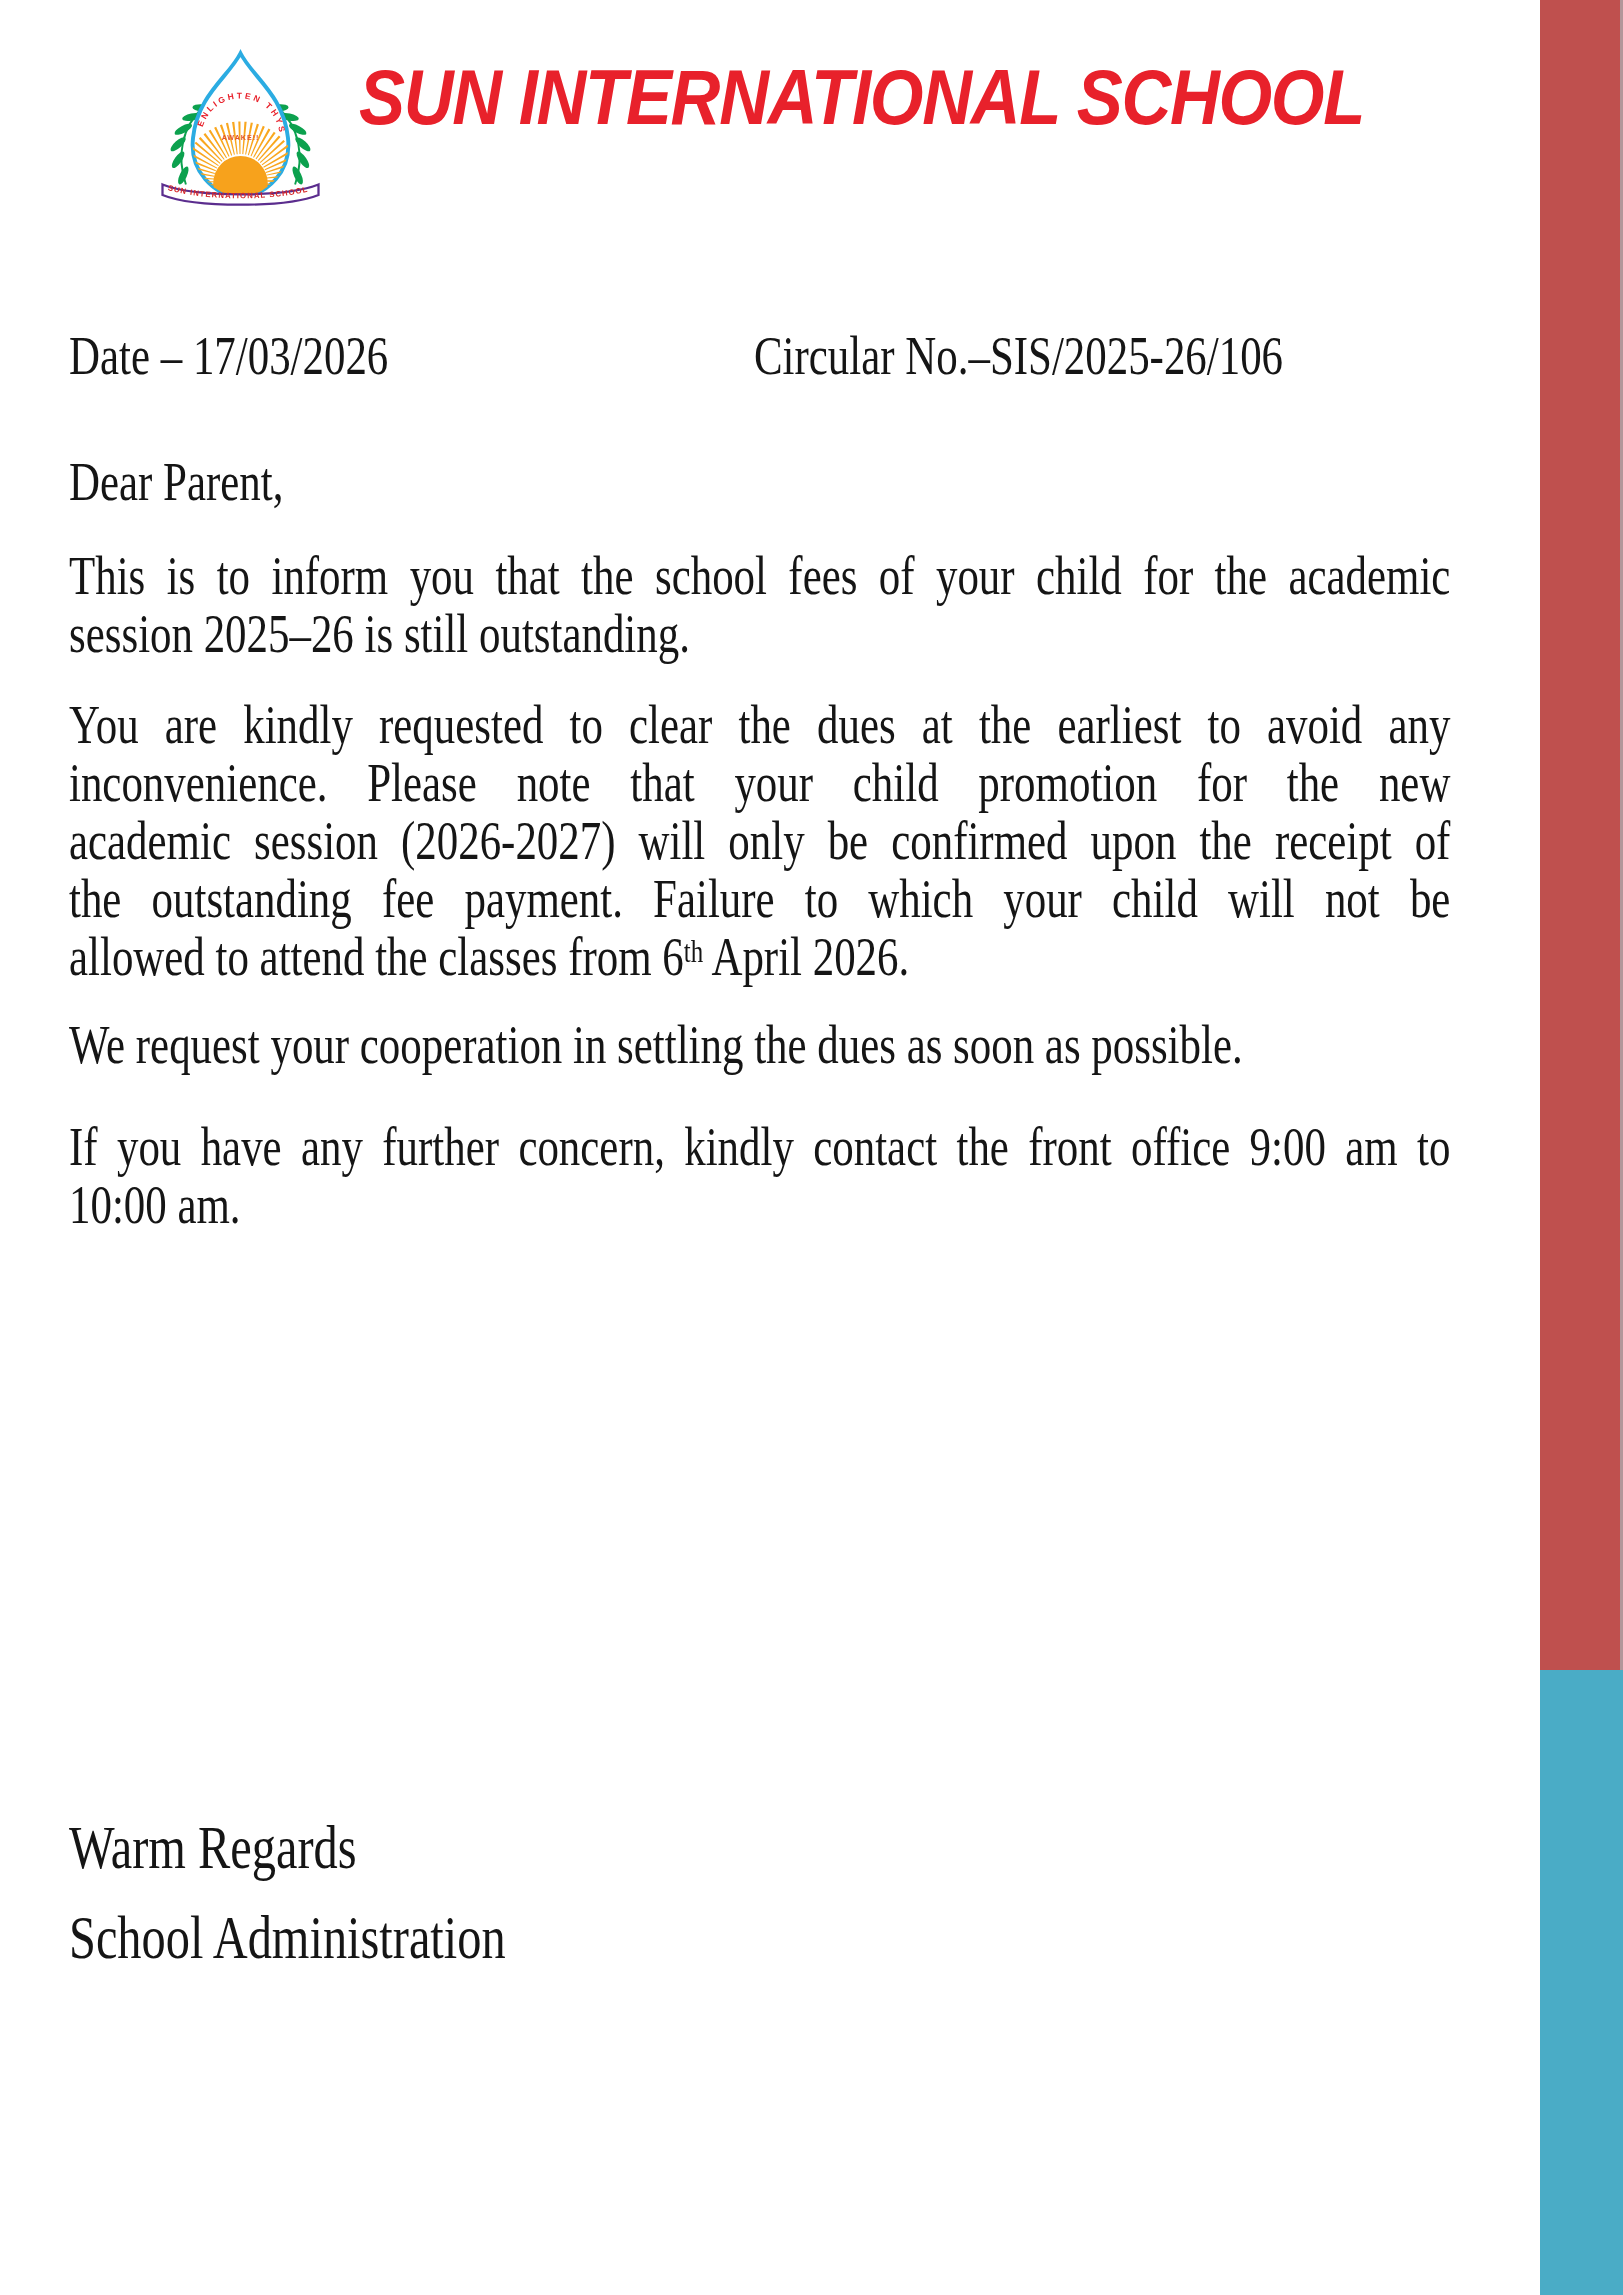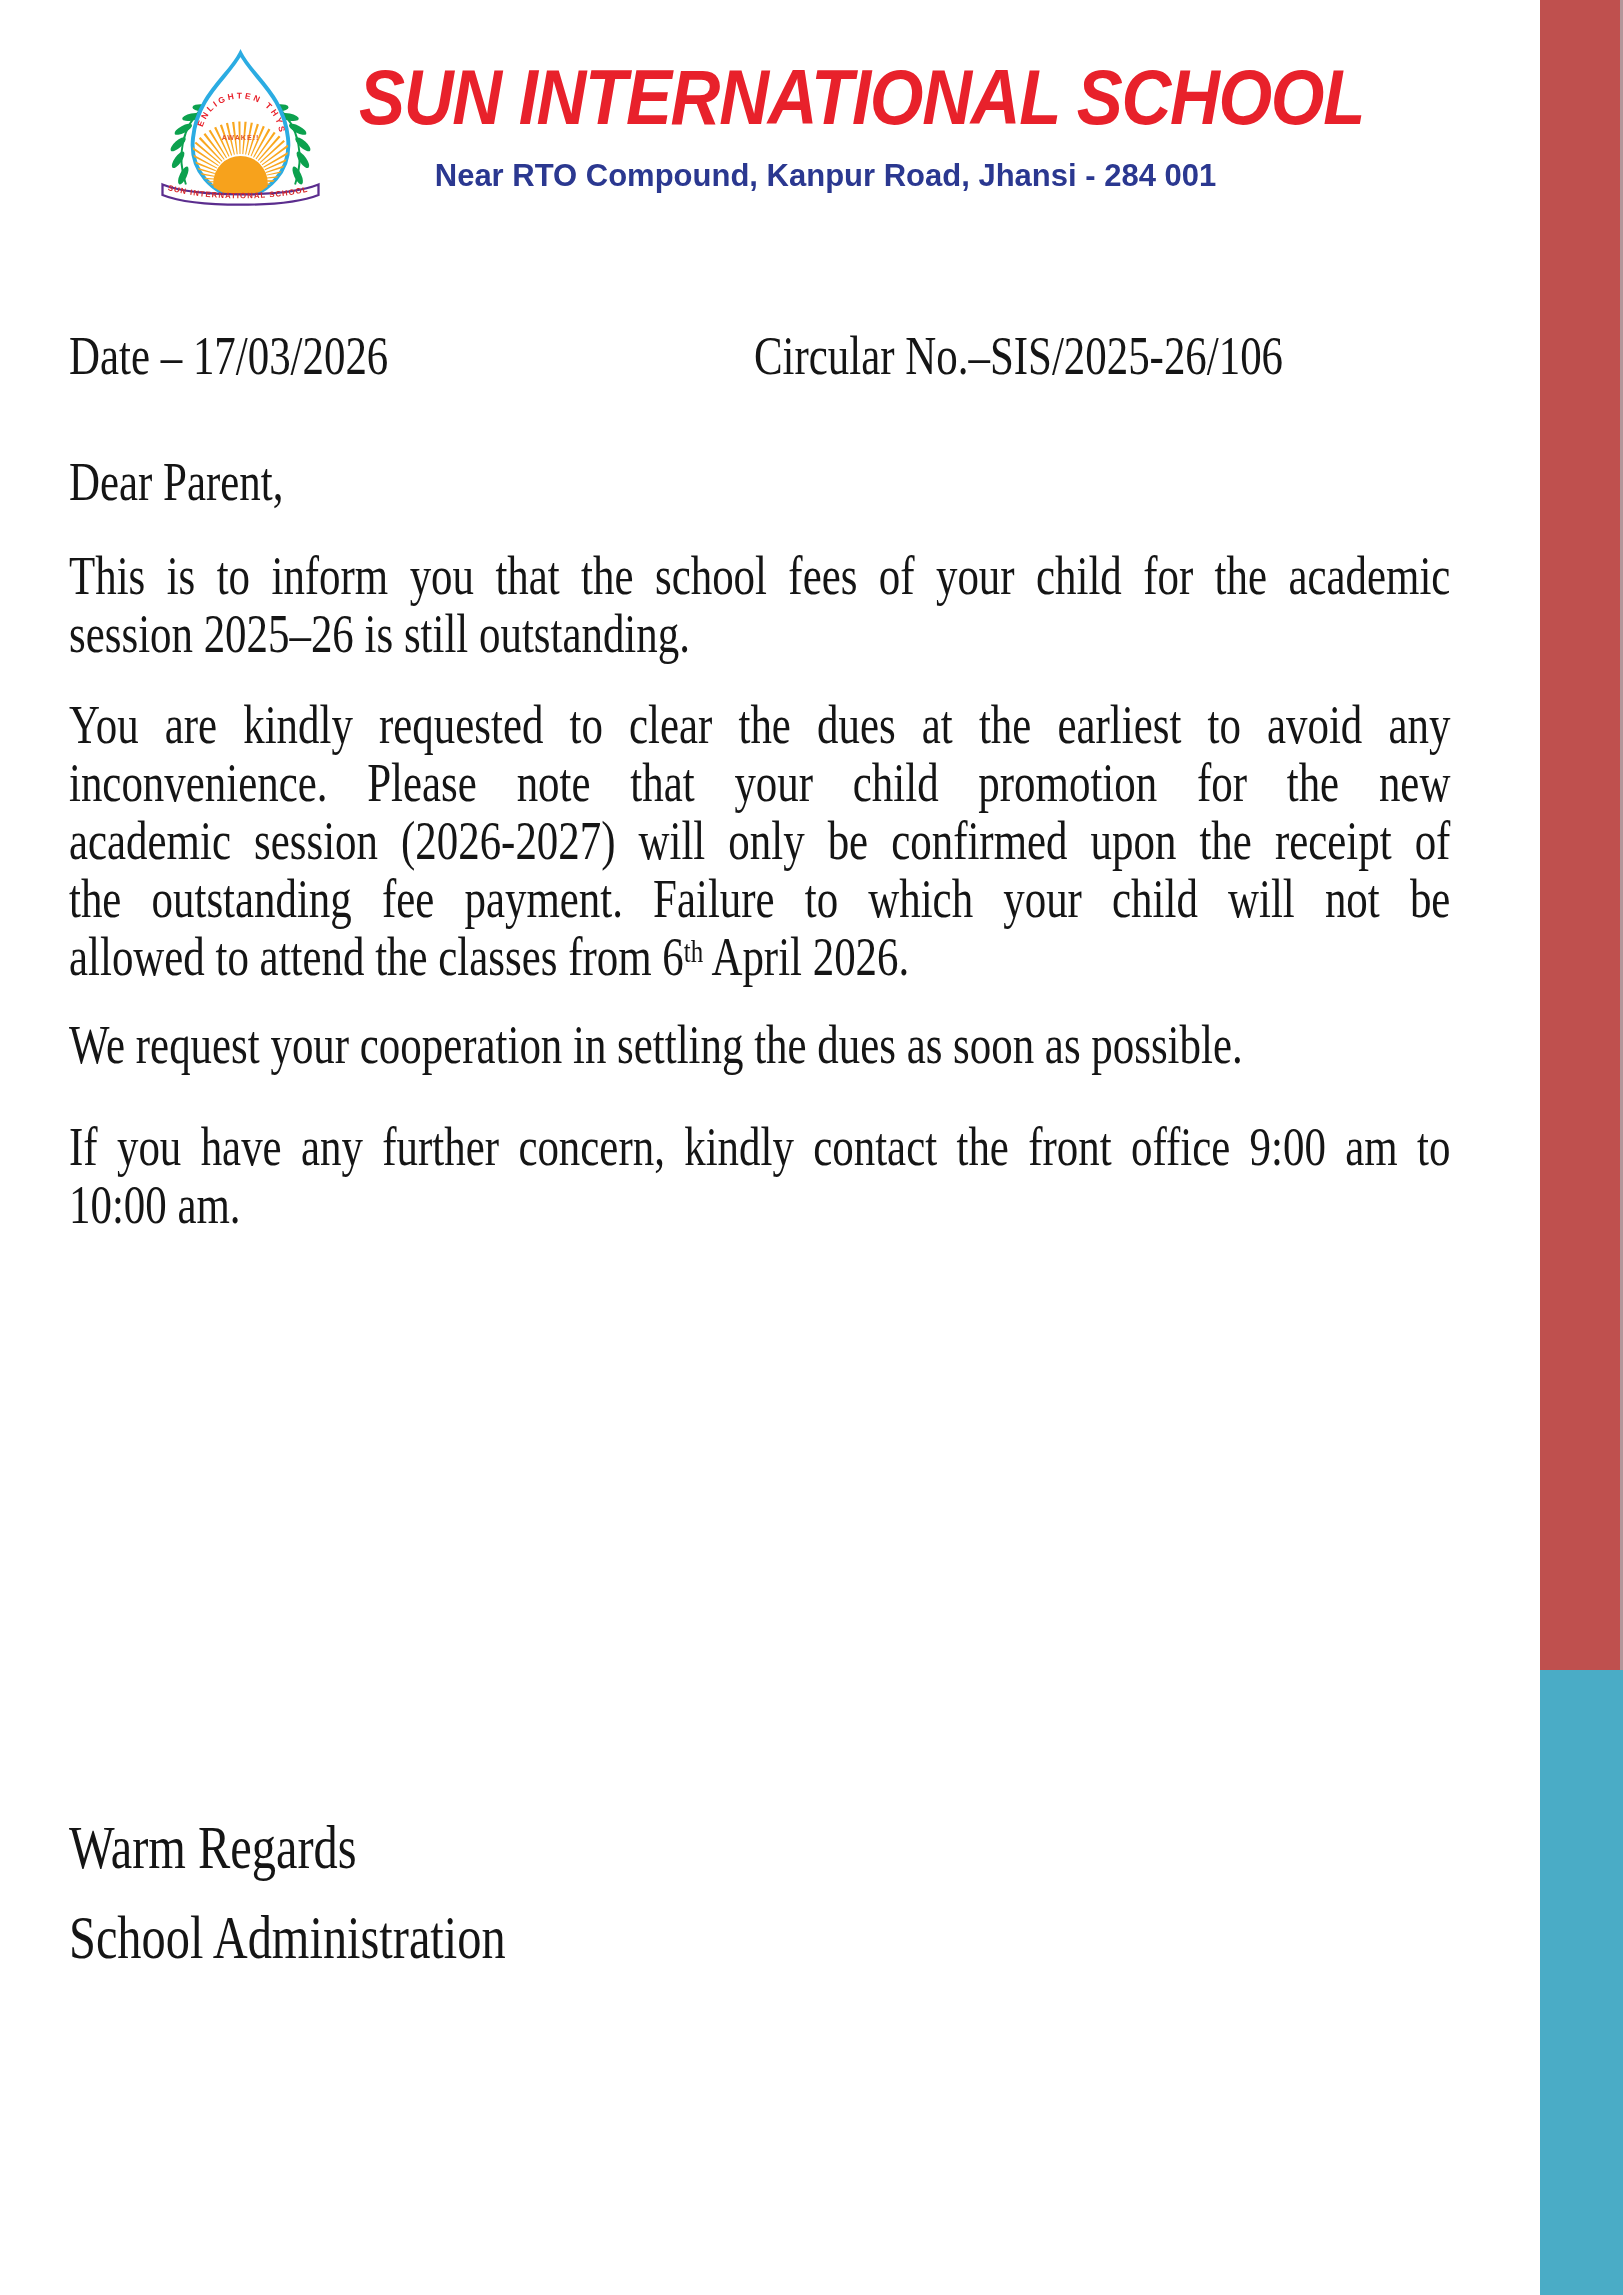--- a/index.html
+++ b/index.html
@@ -103,21 +103,20 @@
 
     <path d="M10,212 C60,232 200,232 250,212 L250,228 C200,248 60,248 10,228 Z" fill="#ffffff" stroke="#5B2D8E" stroke-width="3.5"></path>
     <text font-family="Liberation Sans, sans-serif" font-size="12" font-weight="bold" fill="#D62828" letter-spacing="1.6">
       <textPath href="#bannerPath" startOffset="4">SUN INTERNATIONAL SCHOOL</textPath>
     </text>
   </svg>
 
   <div class="school-name">SUN INTERNATIONAL SCHOOL</div>
 
   <div class="hdr-lines">
-    <div class="hline">Near RTO Compound, Kanpur Road, Jhansi - 284 001</div>
   </div>
 
   <div class="textline" style="top:327px;left:69px">Date – 17/03/2026</div>
   <div class="textline" style="top:327px;left:754px">Circular No.–SIS/2025-26/106</div>
 
   <div class="textline" style="top:453px">Dear Parent,</div>
 
   <div class="jpara" style="top:547px">
     <div class="jl">This is to inform you that the school fees of your child for the academic</div>
     <div class="ll">session 2025–26 is still outstanding.</div>

